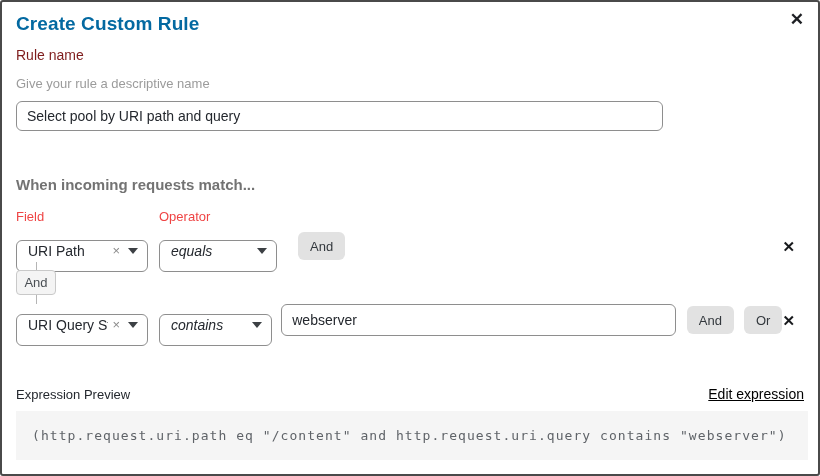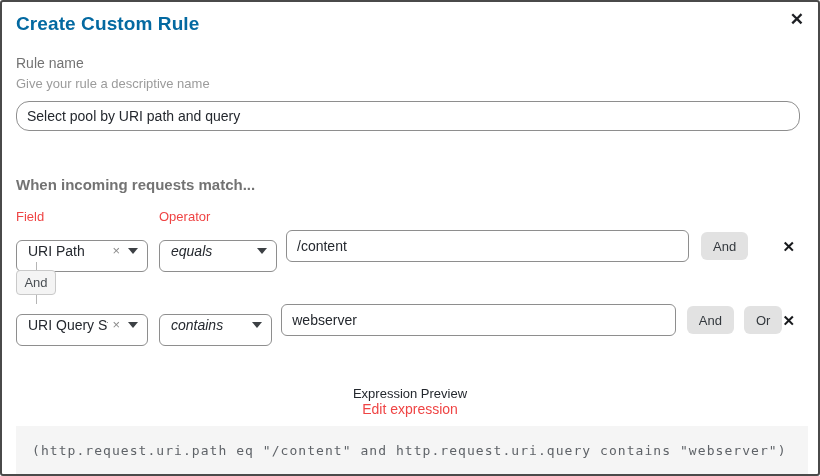--- a/index.html
+++ b/index.html
@@ -15,25 +15,25 @@
   }
   .content { padding: 11px 14px 0; }
 
   .dialog-title { font-size: 19px; font-weight: 700; color: #0369a1; letter-spacing: .1px; }
   .close-btn {
     position: absolute; top: 7px; right: 12px;
     font-size: 17px; font-weight: 700; color: #1d1f23; cursor: pointer; line-height: 1;
     padding: 2px;
   }
 
-  .rule-name-label { margin-top: 20px; font-size: 14px; color: #737373; }
-  .rule-name-hint  { margin-top: 5px;  font-size: 13px; color: #9b9b9b; }
+  .rule-name-label { margin-top: 12px; font-size: 14px; color: #7f1d1d; }
+  .rule-name-hint  { margin-top: 13px;  font-size: 13px; color: #9b9b9b; }
   .text-input {
-    margin-top: 10px; width: 784px; height: 30px;
-    border: 1px solid #8e8e8e; border-radius: 13px;
+    margin-top: 10px; width: 647px; height: 30px;
+    border: 1px solid #8e8e8e; border-radius: 6px;
     padding: 0 10px; font-size: 14px; color: #24282e;
     font-family: inherit; background: #fff; outline: none; display: block;
   }
 
   .match-heading { margin-top: 45px; font-size: 15px; font-weight: 700; color: #737373; }
 
   .col-labels { display: flex; margin-top: 16px; font-size: 13px; color: #ef4444; }
   .col-field    { width: 143px; }
   .col-operator { width: 142px; }
   .col-value    { flex: 1; }
@@ -79,21 +79,21 @@
   .vline { width: 1px; background: #b5b5b5; }
   .vline-top { height: 8px; }
   .vline-bot { height: 9px; }
   .conj-badge {
     width: 40px; height: 25px; background: #f4f4f4;
     border: 1px solid #c9c9c9; border-radius: 4px;
     display: flex; align-items: center; justify-content: center;
     font-size: 13px; color: #4a4f54; cursor: pointer;
   }
 
-  .expr-header { display: flex; justify-content: space-between; align-items: center; margin-top: 50px; flex-direction: column; }
+  .expr-header { display: flex; justify-content: space-between; align-items: flex-end; margin-top: 50px; }
   .expr-label { font-size: 13px; color: #24282e; }
   .expr-link  { font-size: 14px; cursor: pointer; }
 
   .code-box {
     margin-top: 9px; width: 792px; height: 49px; background: #f5f5f5;
     display: flex; align-items: center; padding: 0 16px;
     font-family: "DejaVu Sans Mono", monospace; font-size: 13px;
     letter-spacing: 1.05px; color: #5f6368; white-space: nowrap; overflow: hidden;
   }
 </style>
@@ -119,21 +119,20 @@
   <div class="cond-row">
     <div class="select field-select">
       <span class="sel-text">URI Path</span>
       <span class="clear-x">×</span>
       <span class="caret"></span>
     </div>
     <div class="select op-select">
       <span class="sel-text">equals</span>
       <span class="caret"></span>
     </div>
-    <input class="value-input value-w1" type="text" value="/content" style="">
     <button class="conj-btn ml12">And</button>
     <span class="del-x">✕</span>
   </div>
 
   <div class="connector">
     <div class="vline vline-top"></div>
     <div class="conj-badge">And</div>
     <div class="vline vline-bot"></div>
   </div>
 
@@ -148,17 +147,17 @@
       <span class="caret"></span>
     </div>
     <input class="value-input value-w2" type="text" value="webserver" style="">
     <button class="conj-btn ml11">And</button>
     <button class="conj-btn ml10">Or</button>
     <span class="del-x">✕</span>
   </div>
 
   <div class="expr-header">
     <div class="expr-label">Expression Preview</div>
-    <div class="expr-link" id="expr-link" style="color: #ef4444;">Edit expression</div>
+    <div class="expr-link" id="expr-link" style="color: #000000; text-decoration: underline;">Edit expression</div>
   </div>
   <div class="code-box">(http.request.uri.path eq "/content" and http.request.uri.query contains "webserver")</div>
 
 </div>
 
 </body></html>

